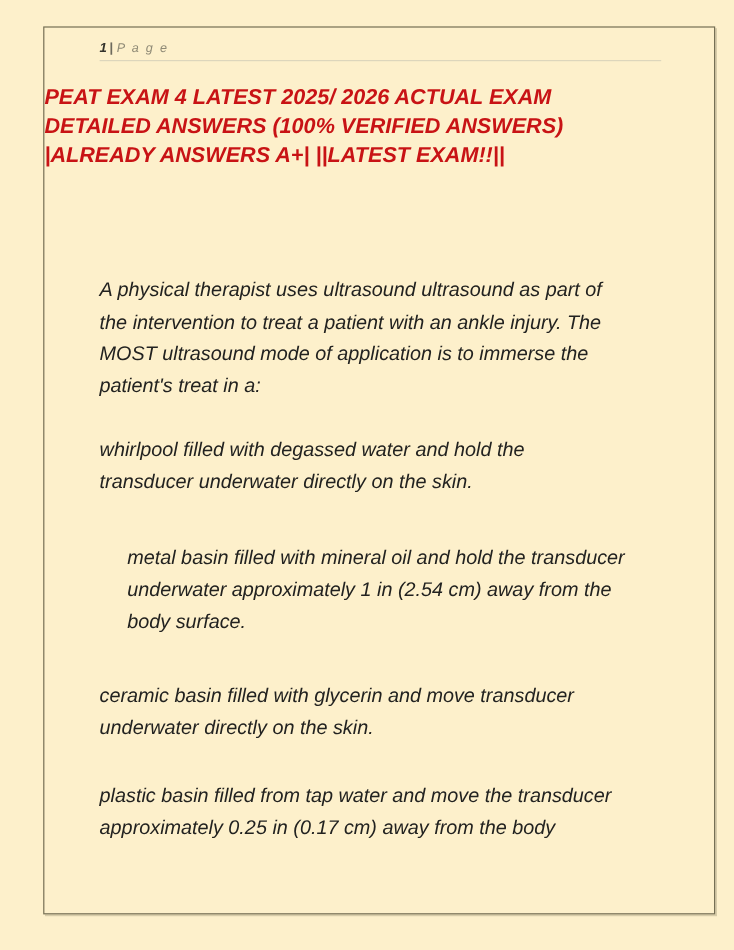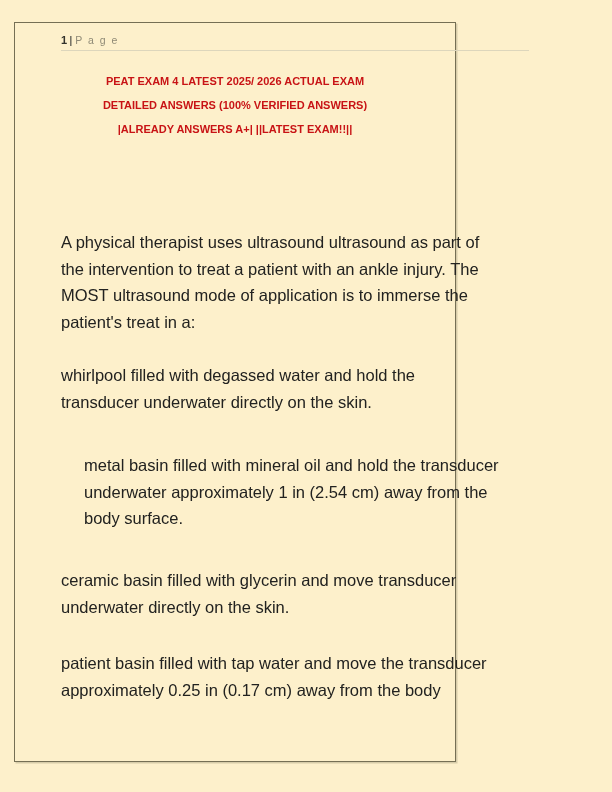--- a/index.html
+++ b/index.html
@@ -9,28 +9,29 @@
   body {
     width: 612px;
     height: 792px;
     background: #fdf0cb;
     font-family: "Liberation Sans", "DejaVu Sans", sans-serif;
     position: relative;
     overflow: hidden;
   }
   .sheet {
     position: absolute;
-    left: 14px;
+    left: 36px;
     top: 22px;
-    width: 442px;
+    width: 560px;
     height: 740px;
     background: #fdf0cb;
     border: 1.5px solid #756f54;
     box-shadow: 1.5px 1.5px 0 rgba(117, 111, 84, 0.28);
     box-sizing: border-box;
+    font-style: italic;
   }
   .header {
     position: absolute;
     left: 46px;
     top: 11px;
     width: 468px;
     padding-bottom: 3px;
     border-bottom: 1px solid #ddd6bc;
     font-size: 11px;
     line-height: 13px;
@@ -49,24 +50,23 @@
   .plabel {
     letter-spacing: 1.5px;
     font-size: 10.5px;
     color: #8f8a76;
   }
   .title {
     position: absolute;
     left: 0;
     right: 0;
     top: 46px;
-    text-align: center;
     color: #c81315;
     font-weight: bold;
-    font-size: 11px;
+    font-size: 18px;
     line-height: 24px;
   }
   .para {
     position: absolute;
     left: 46px;
     width: 508px;
     font-size: 16.5px;
     line-height: 26.5px;
     color: #222220;
   }
@@ -109,17 +109,17 @@
     <div class="line">underwater approximately 1 in (2.54 cm) away from the</div>
     <div class="line">body surface.</div>
   </div>
 
   <div class="para p-opt3">
     <div class="line">ceramic basin filled with glycerin and move transducer</div>
     <div class="line">underwater directly on the skin.</div>
   </div>
 
   <div class="para p-opt4">
-    <div class="line">patient basin filled with tap water and move the transducer</div>
+    <div class="line">plastic basin filled from tap water and move the transducer</div>
     <div class="line">approximately 0.25 in (0.17 cm) away from the body</div>
   </div>
 
 </div>
 
 </body></html>

